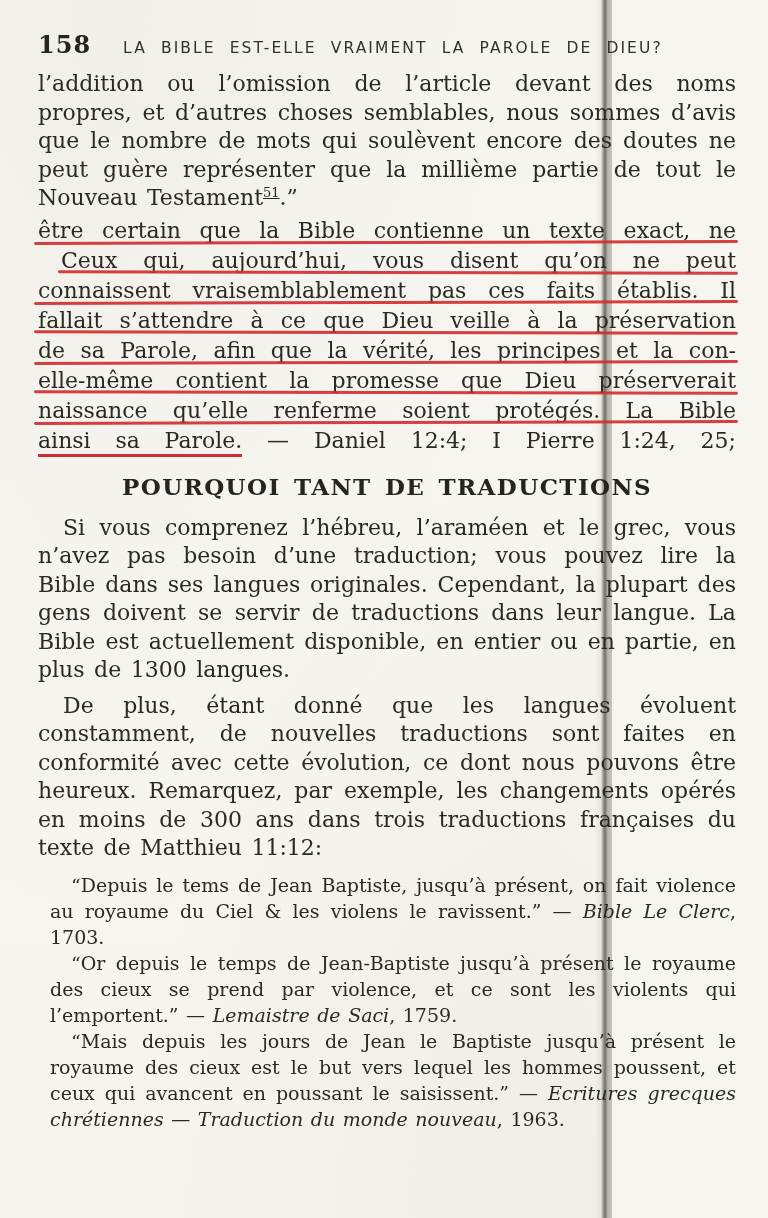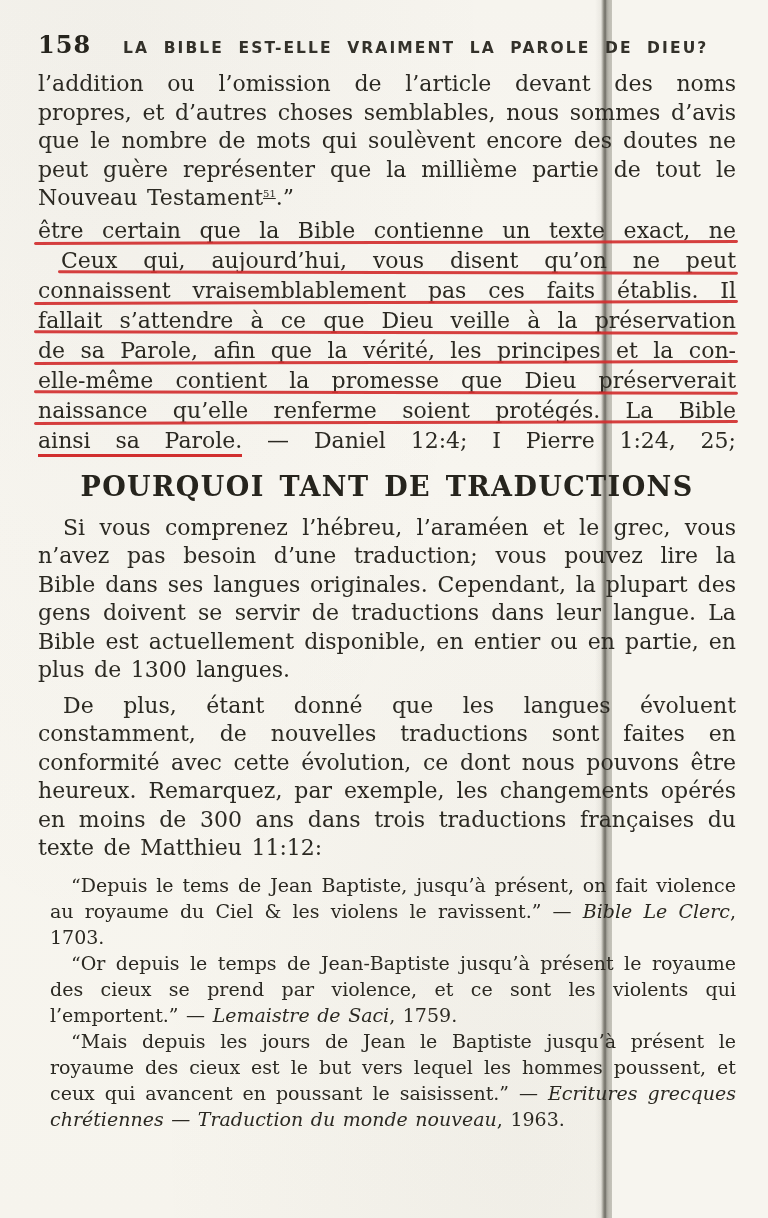--- a/index.html
+++ b/index.html
@@ -20,50 +20,50 @@
     position:absolute; top:0; bottom:0; right:0; width:17px;
     background:linear-gradient(to right,
       rgba(120,117,106,0) 0%, rgba(120,117,106,0.10) 35%,
       #8a887f 52%, #716f67 60%, #a7a59c 70%, #bcbab1 82%, #c6c4bb 100%);
   }
   .content { position:absolute; left:38px; top:0; width:698px; }
 
   .running-head { display:flex; align-items:baseline; margin-top:30px; }
   .page-num { font-size:24px; font-weight:700; letter-spacing:1px; color:#26241d; }
   .run-title {
-    font-family:"DejaVu Sans", sans-serif; font-weight:700;
+    font-family:"DejaVu Sans", sans-serif; font-weight:400;
     font-size:15.5px; letter-spacing:2.1px; word-spacing:7px;
     margin-left:32px; color:#33312a;
   }
 
   .para {
     margin:0; text-align:justify;
     font-size:22px; line-height:28.5px; word-spacing:2.5px;
   }
   .p1 { margin-top:11px; }
   .indent { text-indent:25px; }
-  .fn-sup { font-size:10px; vertical-align:super; line-height:0; letter-spacing:0;text-decoration:underline; }
+  .fn-sup { font-size:13px; vertical-align:super; line-height:0; letter-spacing:0;text-decoration:underline; }
 
   .underlined-para { margin-top:3px; font-size:22px; line-height:30px; }
   .ul-line, .mixed-line, .plain-line { position:relative; text-align:justify; }
   .ul-line, .mixed-line { text-align-last:justify; }
   .ul-line::after {
     content:""; position:absolute; left:-4px; right:-2px; bottom:2px; height:3px;
     background:#d12f2f; border-radius:2px; opacity:0.92;
   }
   .ul-line:nth-child(odd)::after  { transform:rotate(-0.15deg); }
   .ul-line:nth-child(even)::after { transform:rotate(0.12deg); }
   .ul-line.first { text-indent:23px; }
   .ul-line.first::after { left:20px; }
   .red-underline { border-bottom:3px solid #d12f2f; padding-bottom:1px; }
   .plain-line { text-align-last:left; }
 
   .section-heading {
     margin:15px 0 11px; text-align:center;
-    font-size:27px; font-weight:700; line-height:32px;
+    font-size:23px; font-weight:700; line-height:32px;
     letter-spacing:1.4px; word-spacing:4px; color:#26241d;
   }
   .section-heading span { display:block; }
 
   .p3 { margin-top:7px; }
 
   .quotes { margin:9px 0 0 12px; width:686px; }
   .quote {
     margin:0; text-align:justify; text-indent:21px;
     font-size:19px; line-height:26px; word-spacing:1.5px;

